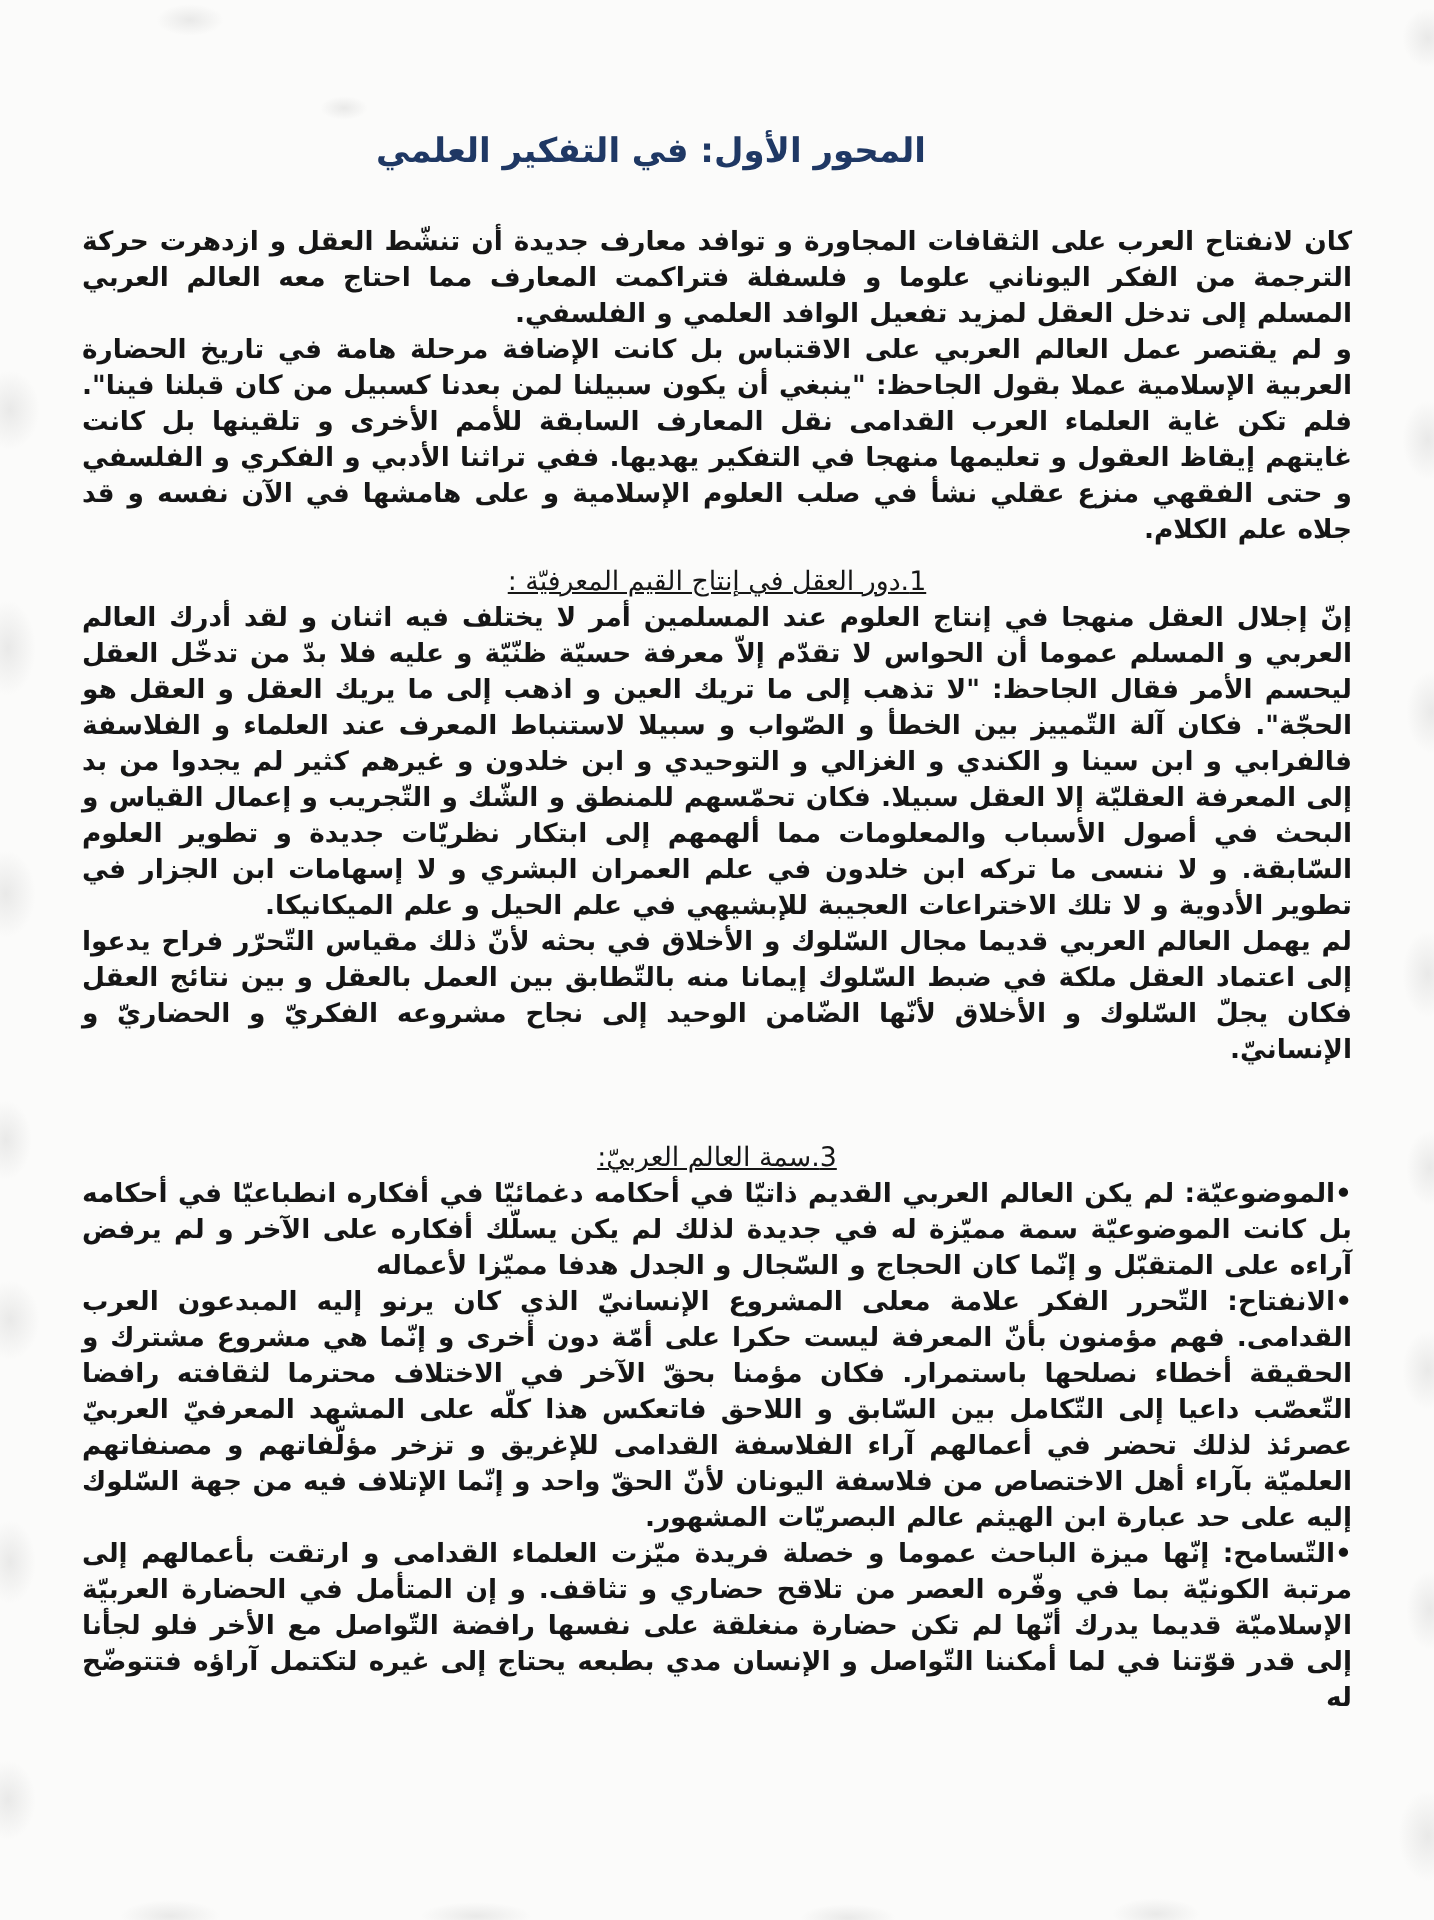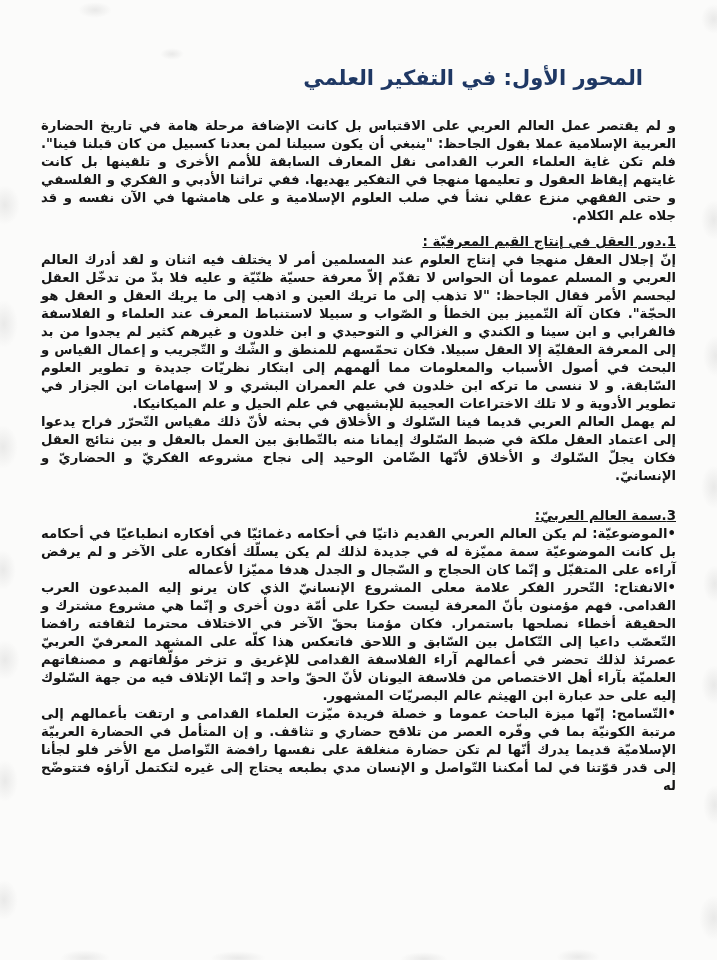--- a/index.html
+++ b/index.html
@@ -8,44 +8,45 @@
     background:#fbfbfa;
     font-family:"DejaVu Sans","Liberation Sans",sans-serif;
   }
   .page{
     position:absolute;inset:0;
     padding:66px 41px 0 41px;
     box-sizing:border-box;
     direction:rtl;
   }
   .doc-title{
-    font-size:21px;font-weight:bold;
+    font-size:17px;font-weight:bold;
     color:var(--title-color,#1f3864);
+    text-align:center;
     position:relative;left:-33px; 
     margin:0 0 27px 0;
   }
   .body-text{
     font-size:13.2px;font-weight:bold;
     color:var(--body-color,#161616);
     line-height:18px;
     text-align:justify;
     margin:0;
     word-spacing:0.5px;
   }
   .sec-heading{
-    font-size:13.4px;font-weight:bold;
+    font-size:13.4px;font-weight:normal;
     color:var(--body-color,#161616);
     line-height:18px;
-    text-align:right;
+    text-align:center;
     text-decoration:underline;
     margin:0;
   }
   .gap-sm{margin-top:8px;}
   .gap-md{margin-top:20px;}
-  .gap-lg{margin-top:22px;}
+  .gap-lg{margin-top:36px;}
   
   .smudge{position:absolute;pointer-events:none;
     background:radial-gradient(ellipse at center, rgba(140,140,140,0.16), rgba(140,140,140,0) 70%);}
   .s1{left:78px;top:2px;width:34px;height:16px;}
   .s2{left:160px;top:48px;width:24px;height:12px;}
   .s3{left:-10px;top:185px;width:30px;height:40px;}
   .s4{left:-10px;top:300px;width:28px;height:48px;}
   .s5{left:-12px;top:425px;width:30px;height:44px;}
   .s6{left:-10px;top:550px;width:26px;height:40px;}
   .s7{left:-10px;top:640px;width:30px;height:40px;}
@@ -64,29 +65,30 @@
   .s20{left:400px;bottom:-6px;width:48px;height:14px;}
   .s21{left:556px;bottom:-5px;width:44px;height:16px;}
 </style>
 </head>
 <body style="background: rgb(251, 251, 250);">
 
 <div class="page">
 
   <h1 class="doc-title">المحور الأول: في التفكير العلمي</h1>
 
+  <p class="body-text">كان لانفتاح العرب على الثقافات المجاورة و توافد معارف جديدة أن تنشّط العقل و ازدهرت حركة الترجمة من الفكر اليوناني علوما و فلسفلة فتراكمت المعارف مما احتاج معه العالم العربي المسلم إلى تدخل العقل لمزيد تفعيل الوافد العلمي و الفلسفي.</p>
 
   <p class="body-text">و لم يقتصر عمل العالم العربي على الاقتباس بل كانت الإضافة مرحلة هامة في تاريخ الحضارة العربية الإسلامية عملا بقول الجاحظ: "ينبغي أن يكون سبيلنا لمن بعدنا كسبيل من كان قبلنا فينا". فلم تكن غاية العلماء العرب القدامى نقل المعارف السابقة للأمم الأخرى و تلقينها بل كانت غايتهم إيقاظ العقول و تعليمها منهجا في التفكير يهديها. ففي تراثنا الأدبي و الفكري و الفلسفي و حتى الفقهي منزع عقلي نشأ في صلب العلوم الإسلامية و على هامشها في الآن نفسه و قد جلاه علم الكلام.</p>
 
   <h2 class="sec-heading gap-sm">1.دور العقل في إنتاج القيم المعرفيّة :</h2>
 
   <p class="body-text">إنّ إجلال العقل منهجا في إنتاج العلوم عند المسلمين أمر لا يختلف فيه اثنان و لقد أدرك العالم العربي و المسلم عموما أن الحواس لا تقدّم إلاّ معرفة حسيّة ظنّيّة و عليه فلا بدّ من تدخّل العقل ليحسم الأمر فقال الجاحظ: "لا تذهب إلى ما تريك العين و اذهب إلى ما يريك العقل و العقل هو الحجّة". فكان آلة التّمييز بين الخطأ و الصّواب و سبيلا لاستنباط المعرف عند العلماء و الفلاسفة فالفرابي و ابن سينا و الكندي و الغزالي و التوحيدي و ابن خلدون و غيرهم كثير لم يجدوا من بد إلى المعرفة العقليّة إلا العقل سبيلا. فكان تحمّسهم للمنطق و الشّك و التّجريب و إعمال القياس و البحث في أصول الأسباب والمعلومات مما ألهمهم إلى ابتكار نظريّات جديدة و تطوير العلوم السّابقة. و لا ننسى ما تركه ابن خلدون في علم العمران البشري و لا إسهامات ابن الجزار في تطوير الأدوية و لا تلك الاختراعات العجيبة للإبشيهي في علم الحيل و علم الميكانيكا.</p>
 
 
-  <p class="body-text">لم يهمل العالم العربي قديما فينا السّلوك و الأخلاق في بحثه لأنّ ذلك مقياس التّحرّر فراح يدعوا إلى اعتماد العقل ملكة في ضبط السّلوك إيمانا منه بالتّطابق بين العمل بالعقل و بين نتائج العقل فكان يجلّ السّلوك و الأخلاق لأنّها الضّامن الوحيد إلى نجاح مشروعه الفكريّ و الحضاريّ و الإنسانيّ.</p>
+  <p class="body-text">لم يهمل العالم العربي قديما مجال السّلوك و الأخلاق في بحثه لأنّ ذلك مقياس التّحرّر فراح يدعوا إلى اعتماد العقل ملكة في ضبط السّلوك إيمانا منه بالتّطابق بين العمل بالعقل و بين نتائج العقل فكان يجلّ السّلوك و الأخلاق لأنّها الضّامن الوحيد إلى نجاح مشروعه الفكريّ و الحضاريّ و الإنسانيّ.</p>
 
   <h2 class="sec-heading gap-lg">3.سمة العالم العربيّ:</h2>
 
   <p class="body-text">•الموضوعيّة: لم يكن العالم العربي القديم ذاتيّا في أحكامه دغمائيّا في أفكاره انطباعيّا في أحكامه بل كانت الموضوعيّة سمة مميّزة له في جديدة لذلك لم يكن يسلّك أفكاره على الآخر و لم يرفض آراءه على المتقبّل و إنّما كان الحجاج و السّجال و الجدل هدفا مميّزا لأعماله</p>
 
   <p class="body-text">•الانفتاح: التّحرر الفكر علامة معلى المشروع الإنسانيّ الذي كان يرنو إليه المبدعون العرب القدامى. فهم مؤمنون بأنّ المعرفة ليست حكرا على أمّة دون أخرى و إنّما هي مشروع مشترك و الحقيقة أخطاء نصلحها باستمرار. فكان مؤمنا بحقّ الآخر في الاختلاف محترما لثقافته رافضا التّعصّب داعيا إلى التّكامل بين السّابق و اللاحق فاتعكس هذا كلّه على المشهد المعرفيّ العربيّ عصرئذ لذلك تحضر في أعمالهم آراء الفلاسفة القدامى للإغريق و تزخر مؤلّفاتهم و مصنفاتهم العلميّة بآراء أهل الاختصاص من فلاسفة اليونان لأنّ الحقّ واحد و إنّما الإتلاف فيه من جهة السّلوك إليه على حد عبارة ابن الهيثم عالم البصريّات المشهور.</p>
 
   <p class="body-text">•التّسامح: إنّها ميزة الباحث عموما و خصلة فريدة ميّزت العلماء القدامى و ارتقت بأعمالهم إلى مرتبة الكونيّة بما في وفّره العصر من تلاقح حضاري و تثاقف. و إن المتأمل في الحضارة العربيّة الإسلاميّة قديما يدرك أنّها لم تكن حضارة منغلقة على نفسها رافضة التّواصل مع الأخر فلو لجأنا إلى قدر قوّتنا في لما أمكننا التّواصل و الإنسان مدي بطبعه يحتاج إلى غيره لتكتمل آراؤه فتتوضّح له</p>
 
 </div>

